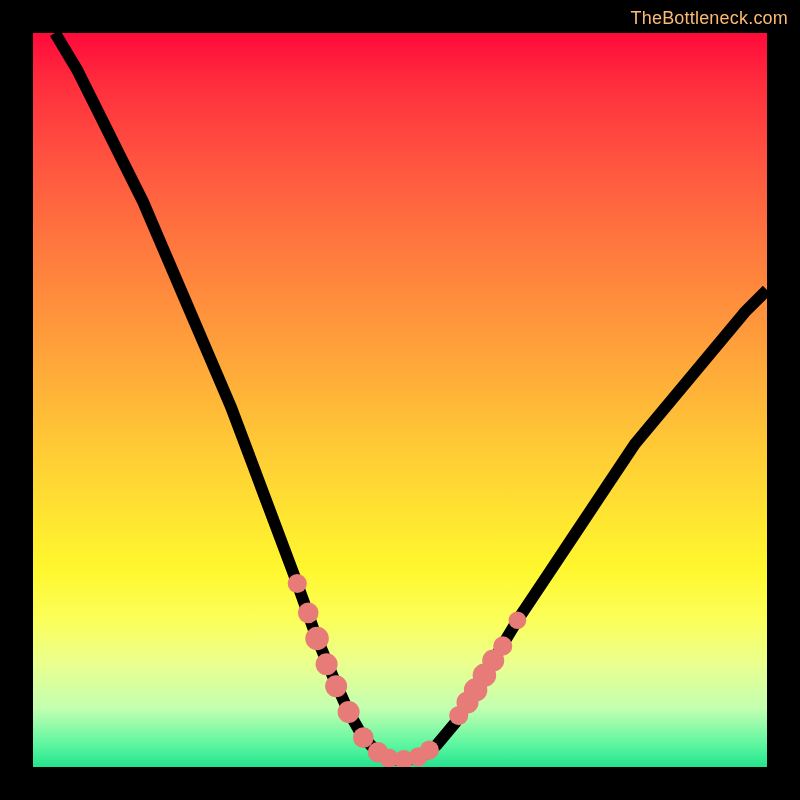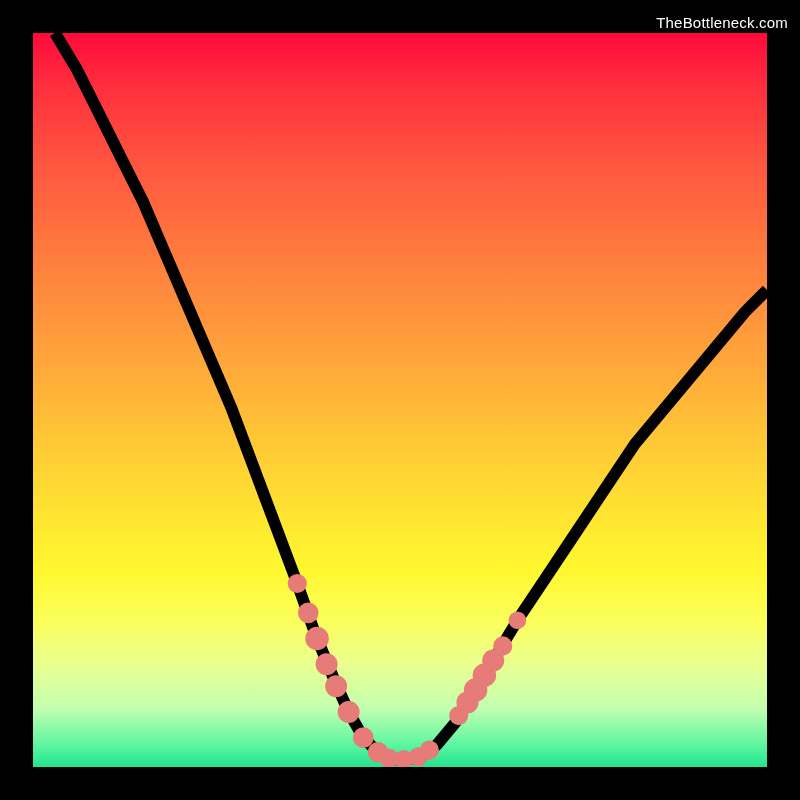--- a/index.html
+++ b/index.html
@@ -5,26 +5,26 @@
   * { margin: 0; padding: 0; box-sizing: border-box; }
   html, body { width: 800px; height: 800px; overflow: hidden; background: #fff; }
   .frame {
     position: relative;
     width: 800px;
     height: 800px;
     background: #000;
   }
   .watermark {
     position: absolute;
-    top: 14px;
+    top: 8px;
     right: 12px;
     font-family: Arial, Helvetica, sans-serif;
-    font-size: 15px;
+    font-size: 18px;
     font-weight: 500;
-    color: #ffffff;
+    color: #fdba74;
     letter-spacing: 0.2px;
     z-index: 3;
   }
   .plot {
     position: absolute;
     left: 33px;
     top: 33px;
     width: 734px;
     height: 734px;
     background: linear-gradient(to bottom,

